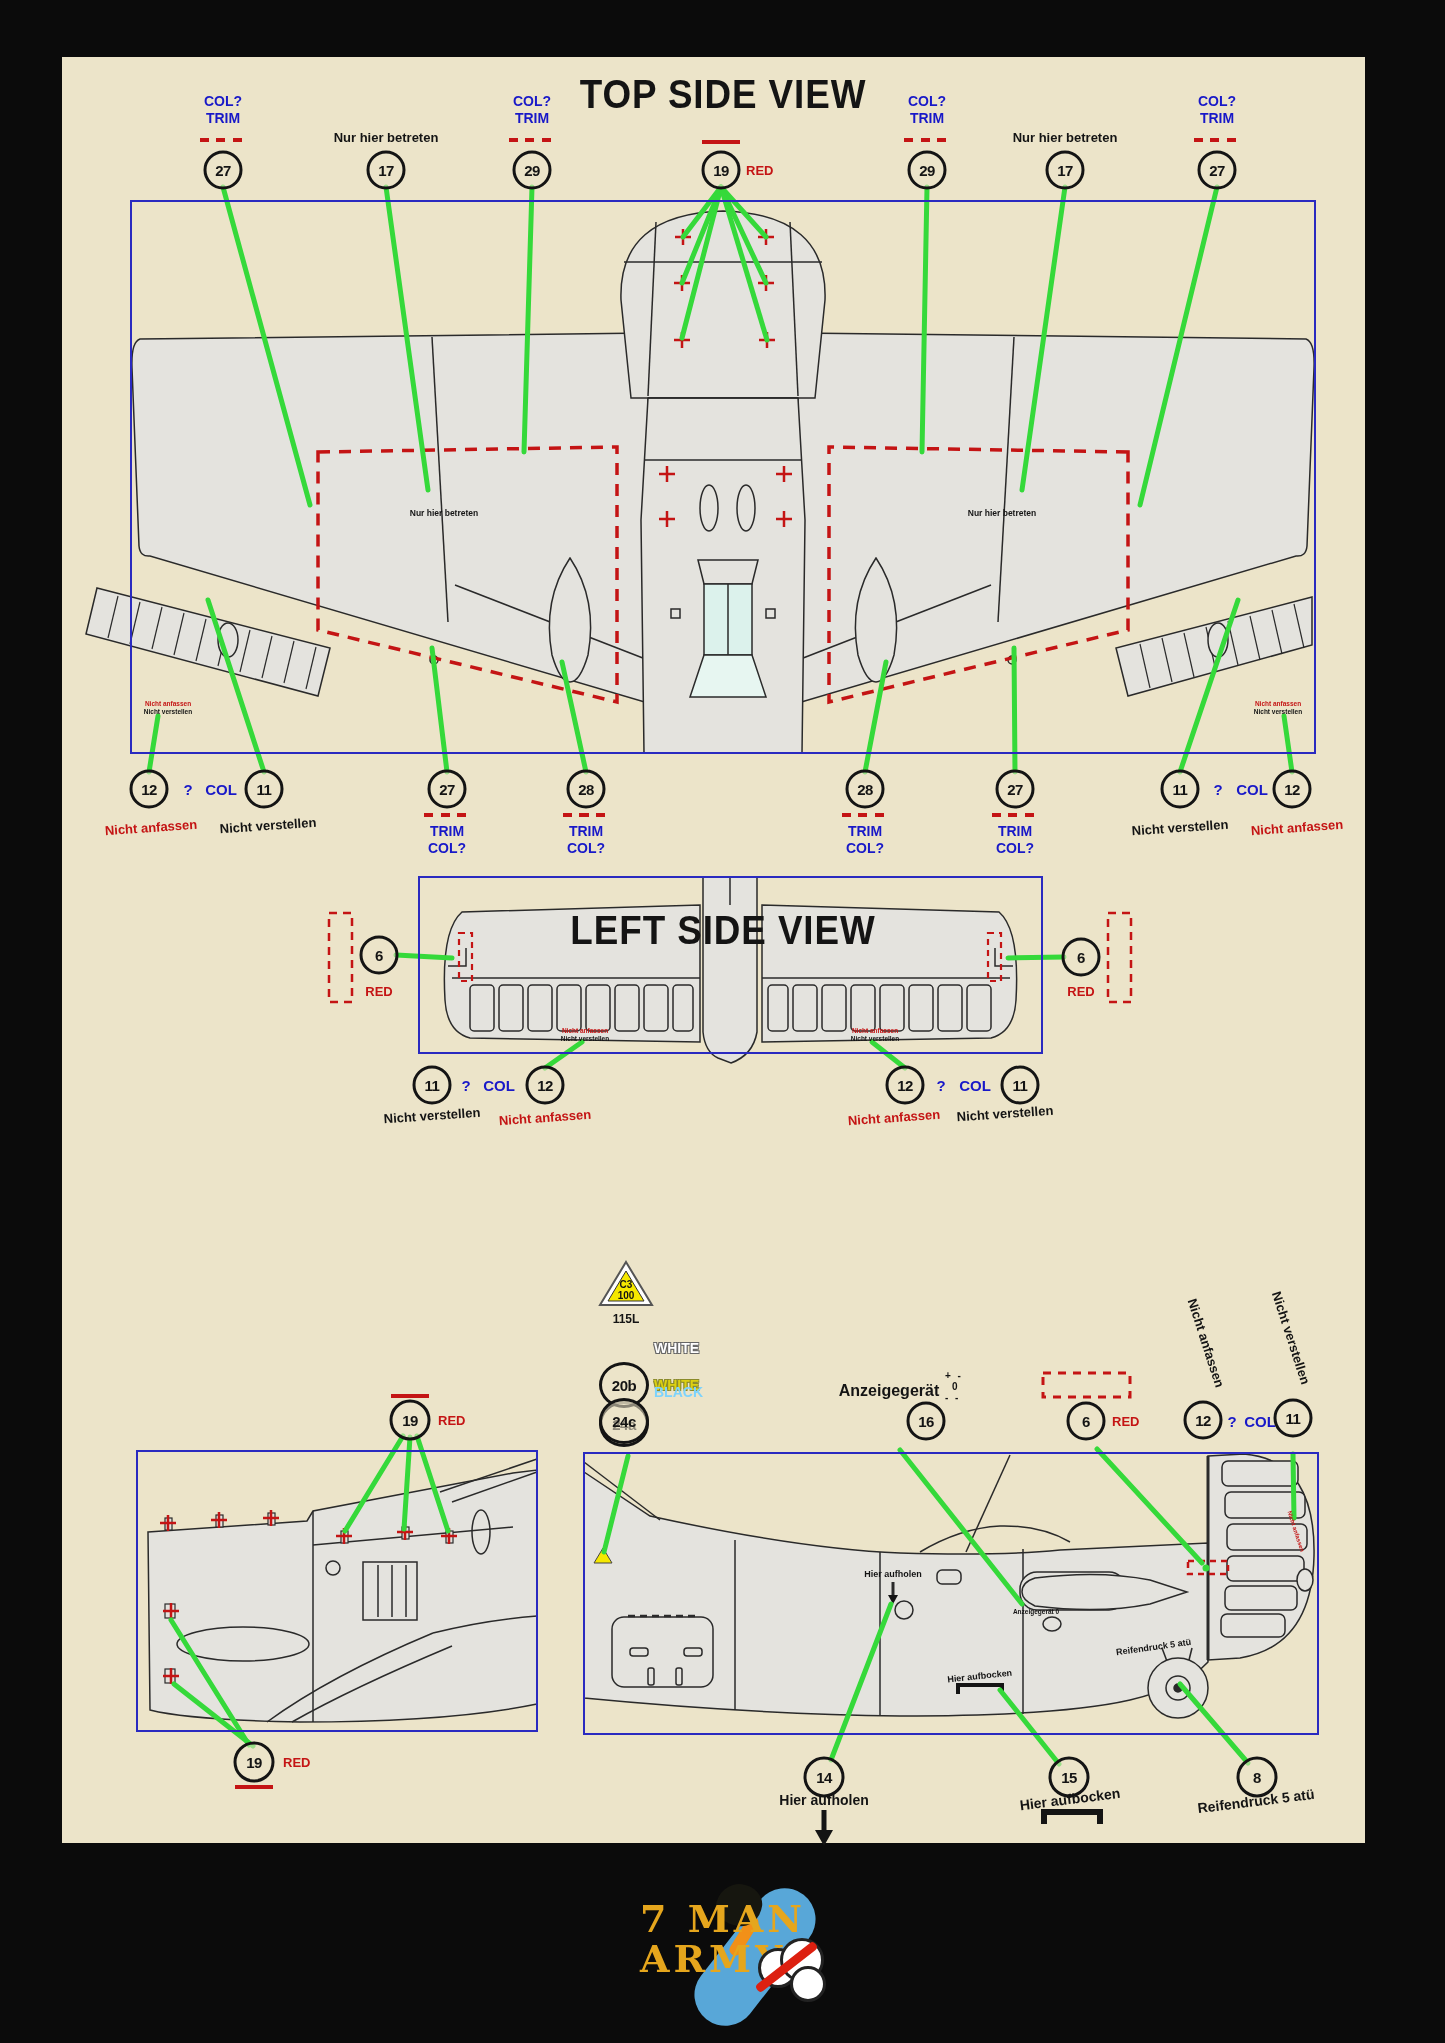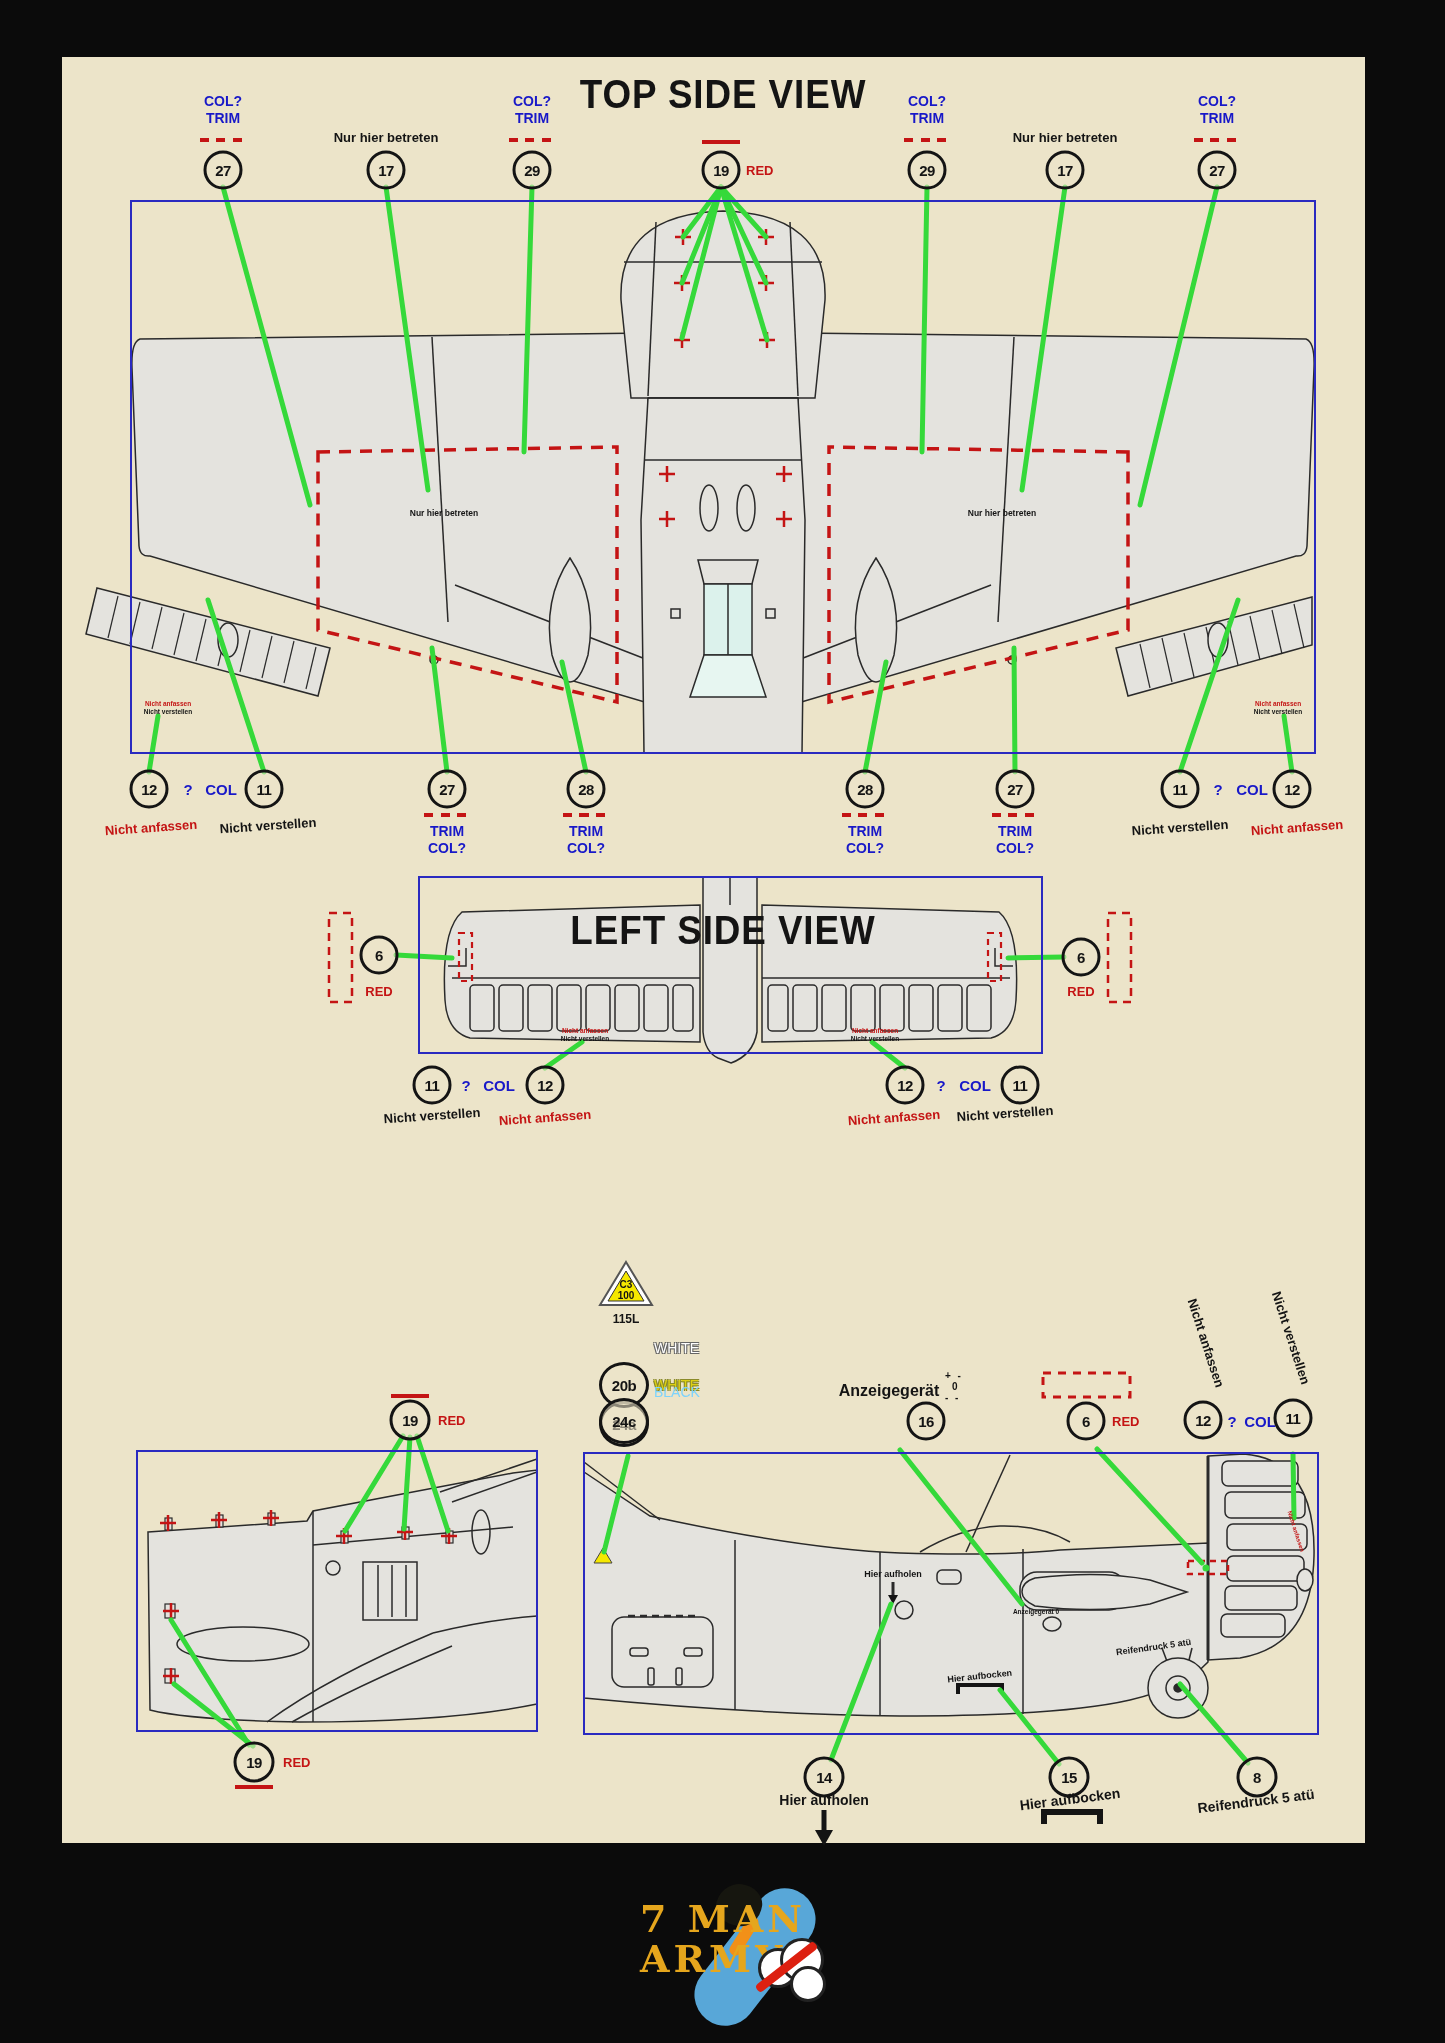--- a/index.html
+++ b/index.html
@@ -14,21 +14,21 @@
   .klab{position:absolute;transform:translateX(-50%);text-align:center;color:#141414;font-weight:bold;font-size:13px;white-space:nowrap;}
   .tilt{transform:translateX(-50%) rotate(-4deg);}
   .redk{color:#c41414;}
   .rlab{position:absolute;color:#c41414;font-weight:bold;font-size:13px;transform:translateY(-50%);white-space:nowrap;}
   .rlabc{position:absolute;color:#c41414;font-weight:bold;font-size:13px;transform:translate(-50%,-50%);white-space:nowrap;}
   .dash{position:absolute;width:46px;height:4px;transform:translateX(-50%);background:repeating-linear-gradient(90deg,#c41414 0 9px,transparent 9px 16.5px);}
   .rline{position:absolute;width:38px;height:4px;transform:translateX(-50%);background:#c41414;}
   .qcol{position:absolute;transform:translate(-50%,-50%);color:#1818c8;font-weight:bold;font-size:15px;}
   .wlabel{color:#fff;text-shadow:-1px -1px 0 #666,1px -1px 0 #666,-1px 1px 0 #666,1px 1px 0 #666;}
   .ylabel{color:#ddd012;text-shadow:-1px -1px 0 #8a8a2a,1px -1px 0 #8a8a2a,-1px 1px 0 #8a8a2a,1px 1px 0 #8a8a2a;}
-  .legend-lab{position:absolute;font-weight:normal;font-size:14px;transform:translateY(-50%);}
+  .legend-lab{position:absolute;font-weight:bold;font-size:14px;transform:translateY(-50%);}
   .ind{position:absolute;font-weight:bold;font-size:10px;color:#141414;line-height:11px;letter-spacing:2px;text-align:left;}
   
   .logo{position:absolute;left:640px;top:1886px;width:250px;height:140px;}
   .logo .band{position:absolute;left:84px;top:-8px;width:62px;height:158px;background:#58a7d8;border-radius:31px;transform:rotate(38deg);}
   .logo .flame{position:absolute;left:98px;top:28px;width:12px;height:44px;background:#f29018;border-radius:6px;transform:rotate(32deg);}
   .logo .soldier{position:absolute;left:76px;top:-2px;width:46px;height:42px;background:#16160f;border-radius:50% 50% 45% 55%/60% 45% 55% 40%;transform:rotate(8deg);}
   .logo .ltext{position:absolute;left:0;font-family:"DejaVu Serif",serif;font-weight:bold;font-size:38px;line-height:38px;color:#e5a61d;letter-spacing:4px;white-space:nowrap;}
   .puff{position:absolute;background:#fff;border:3px solid #222;border-radius:50%;}
   .slash{position:absolute;left:142px;top:44px;width:9px;height:74px;background:#dd2010;border-radius:4px;transform:rotate(52deg);}
 </style>

